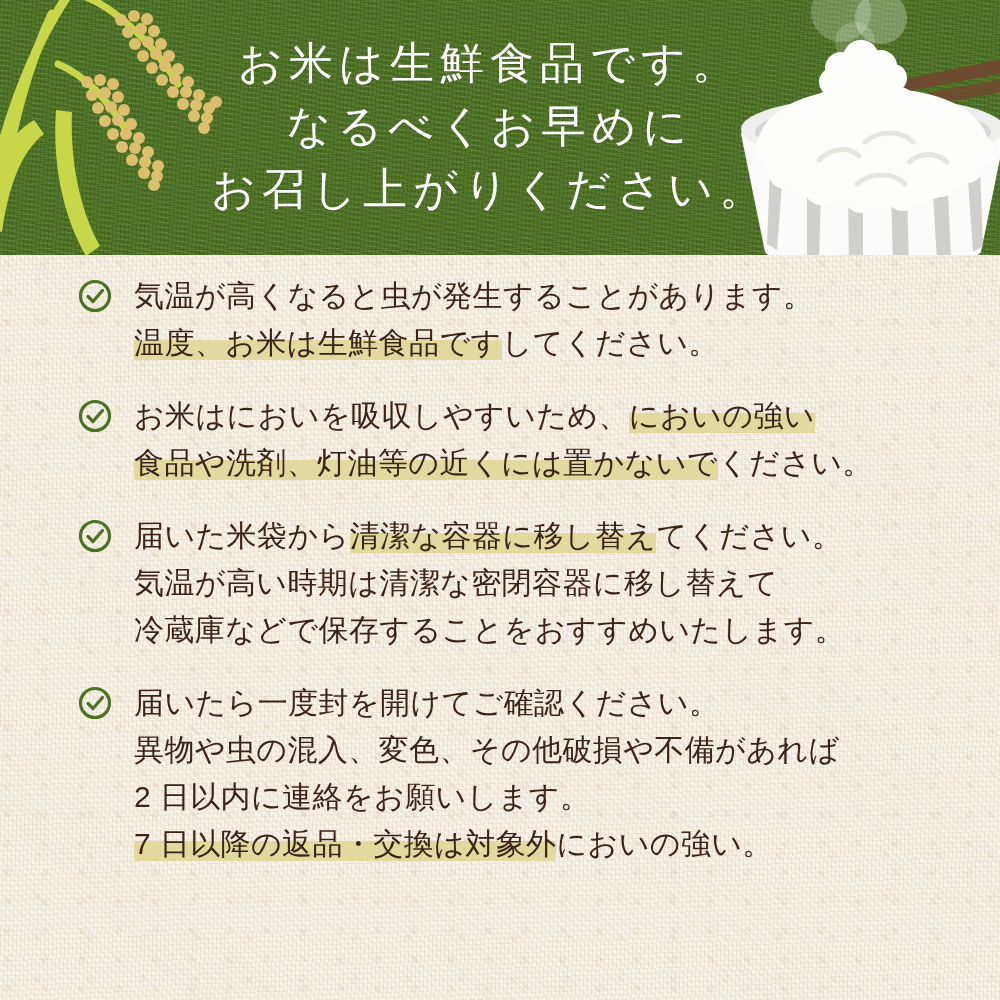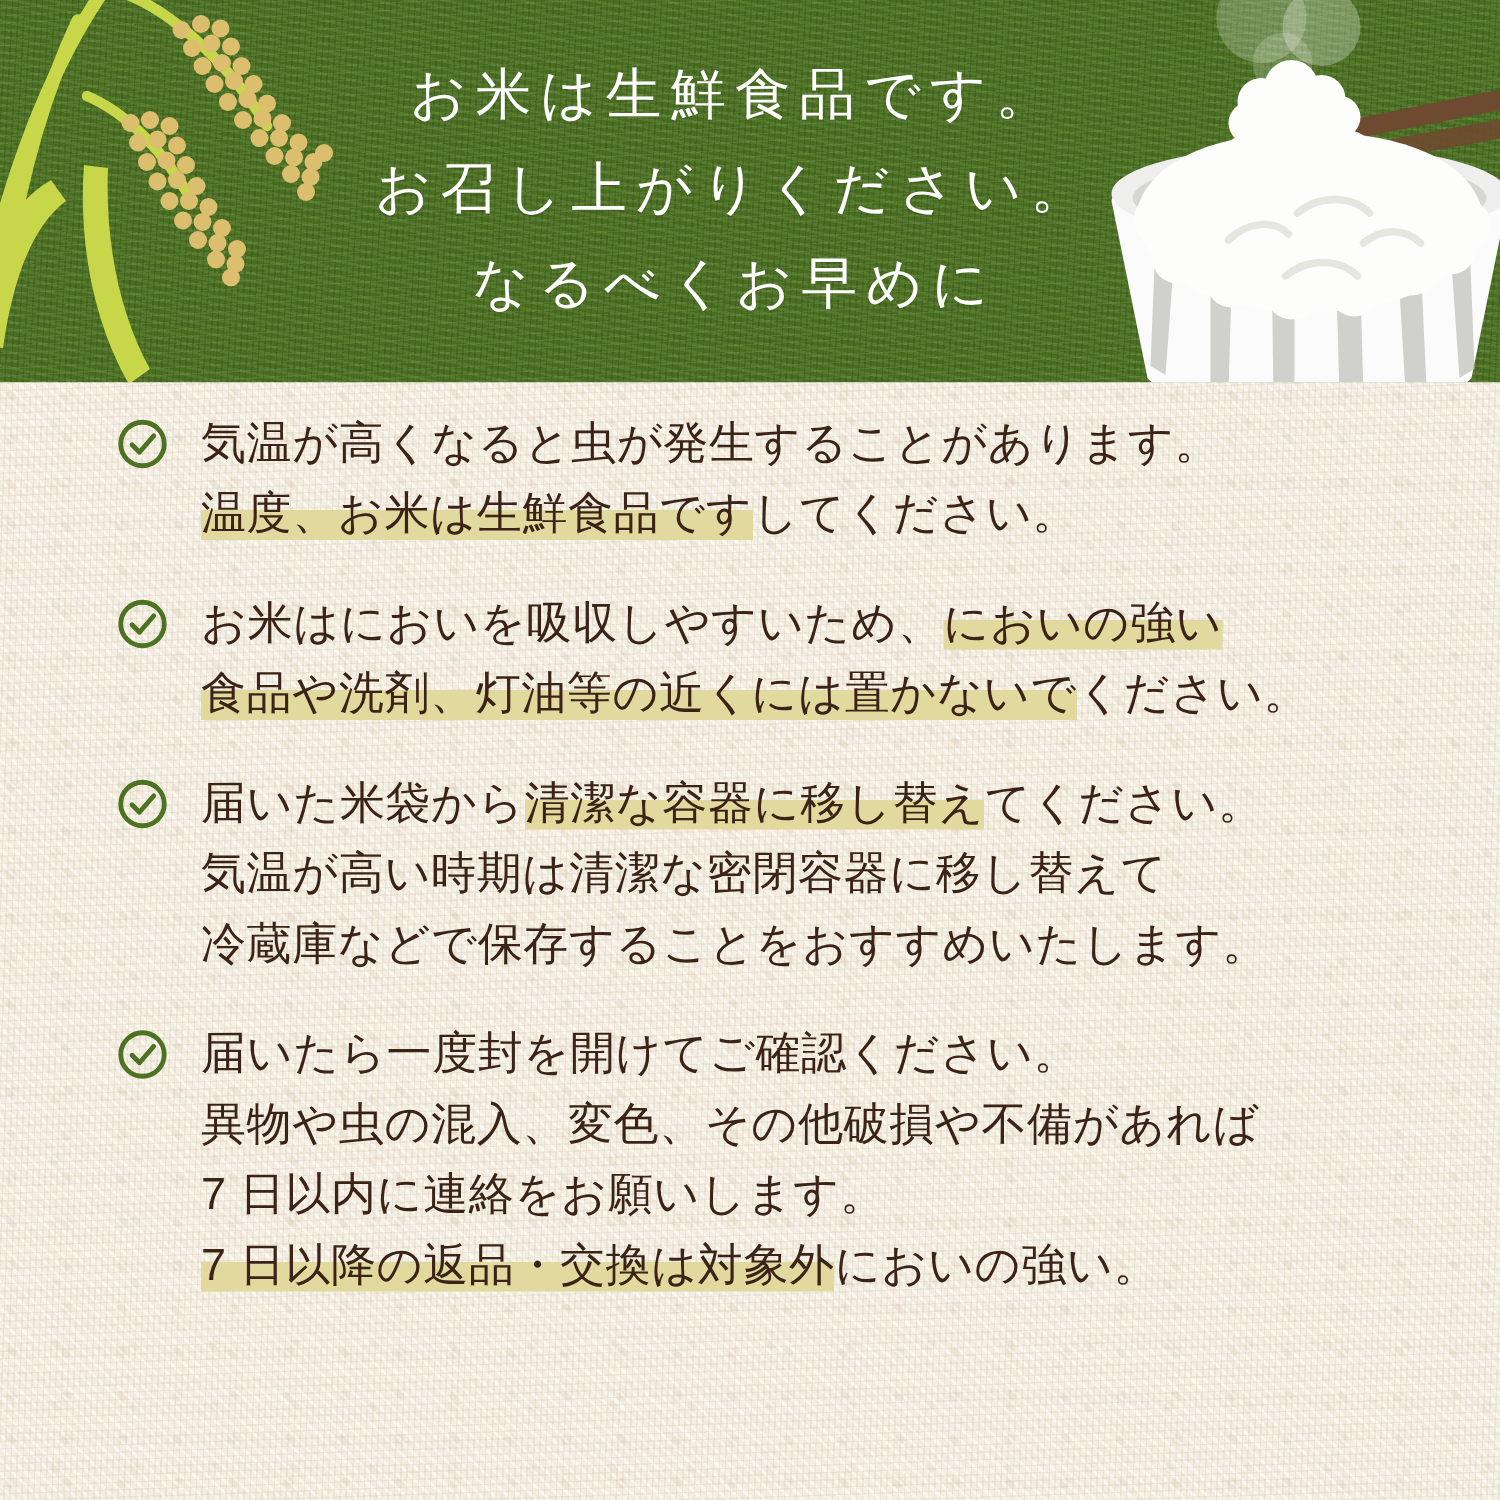--- a/index.html
+++ b/index.html
@@ -51,21 +51,21 @@
   #rice-bowl { position:absolute; right:-8px; top:-4px; width:275px; height:270px; }
 
   
   #header-text {
     position:absolute; left:190px; top:32px; width:600px;
     text-align:center;
     color:#ffffff;
   }
   #header-text .hline {
     font-family:"Liberation Serif", serif;
-    font-size:37px;
+    font-size:44px;
     line-height:63px;
     letter-spacing:6px;
     font-weight:400;
     white-space:nowrap;
     text-shadow:0 1px 1px rgba(0,0,0,.13);
   }
 
   
   #notice-list {
     position:absolute; left:0; top:272px; width:1000px;
@@ -229,22 +229,22 @@
       <g fill="none" stroke="#e6e6e0" stroke-width="5" stroke-linecap="round">
         <path d="M86 164 C 98 152, 116 150, 126 160"></path>
         <path d="M132 146 C 146 134, 168 134, 180 146"></path>
         <path d="M124 188 C 138 176, 160 176, 172 188"></path>
         <path d="M176 166 C 188 156, 204 156, 214 166"></path>
       </g>
     </svg>
 
     <div id="header-text">
       <div class="hline">お米は生鮮食品です。</div>
+      <div class="hline">なるべくお早めに</div>
       <div class="hline">お召し上がりください。</div>
-      <div class="hline">なるべくお早めに</div>
     </div>
   </div>
 
   <div id="paper-texture"></div>
 
   <div id="notice-list">
 
     <div class="notice-item">
       <svg class="check-icon" viewBox="0 0 34 34">
         <circle cx="17" cy="17" r="14.5" fill="none" stroke="#4c7222" stroke-width="3.2"></circle>
@@ -280,19 +280,19 @@
     </div>
 
     <div class="notice-item">
       <svg class="check-icon" viewBox="0 0 34 34">
         <circle cx="17" cy="17" r="14.5" fill="none" stroke="#4c7222" stroke-width="3.2"></circle>
         <path d="M10 17.5 L 15 22.5 L 24.5 11.5" fill="none" stroke="#4c7222" stroke-width="3.2" stroke-linecap="round" stroke-linejoin="round"></path>
       </svg>
       <div class="notice-body">
         <div class="notice-line"><span>届いたら一度封を開けてご確認ください。</span></div>
         <div class="notice-line"><span>異物や虫の混入、変色、その他破損や不備があれば</span></div>
-        <div class="notice-line"><span>7 日以内に連絡をお願いします。</span></div>
+        <div class="notice-line"><span>2 日以内に連絡をお願いします。</span></div>
         <div class="notice-line"><span class="hl">7 日以降の返品・交換は対象外</span><span>においの強い。</span></div>
       </div>
     </div>
 
   </div>
 </div>
 
 </body></html>

